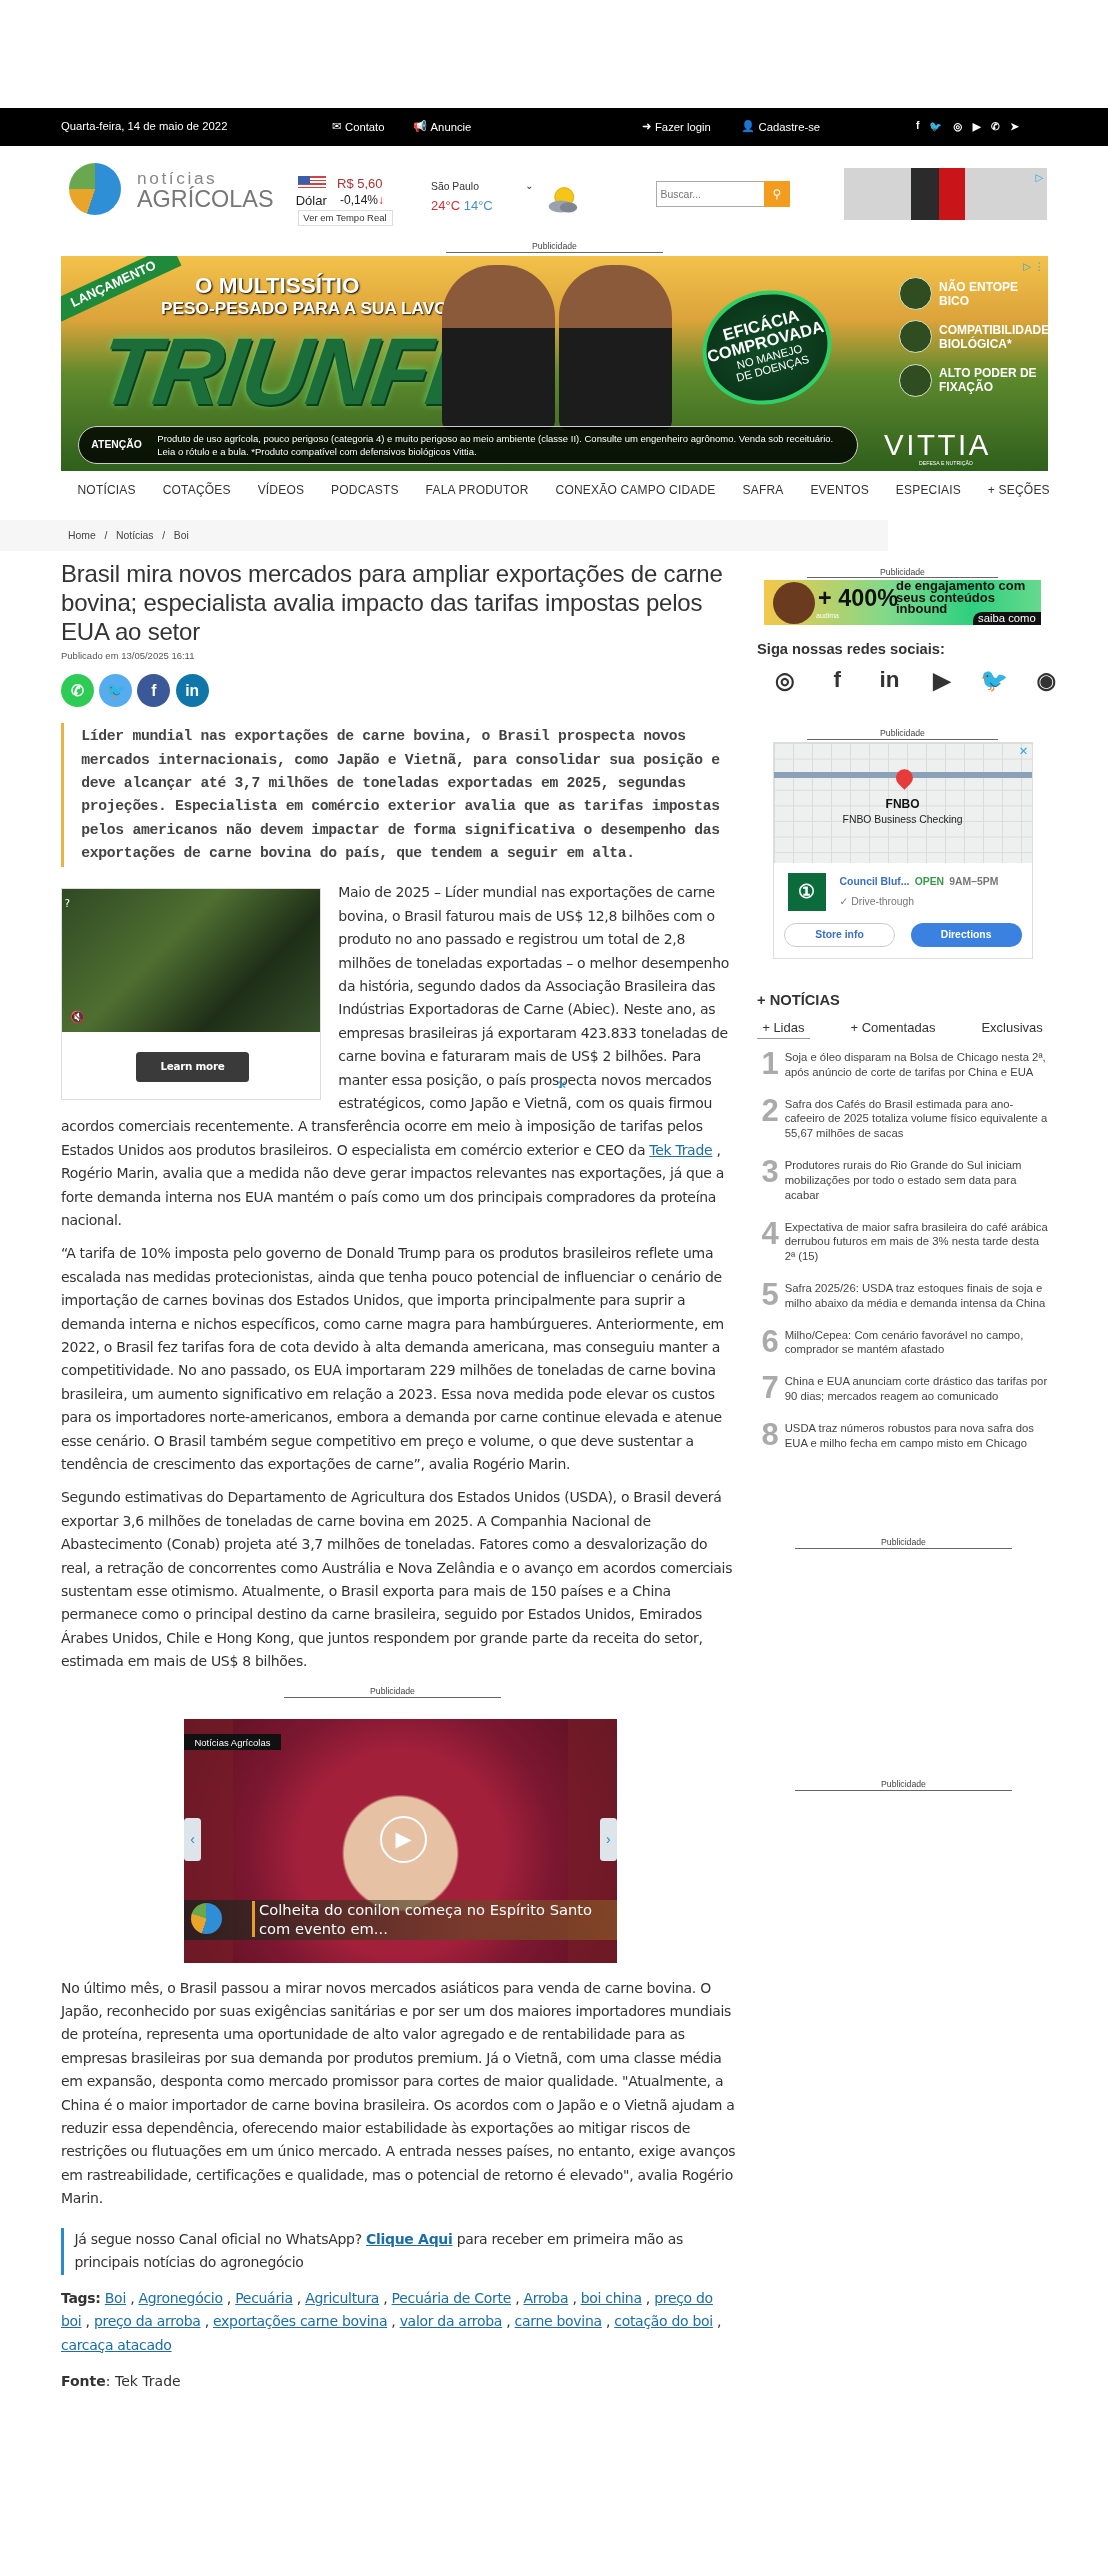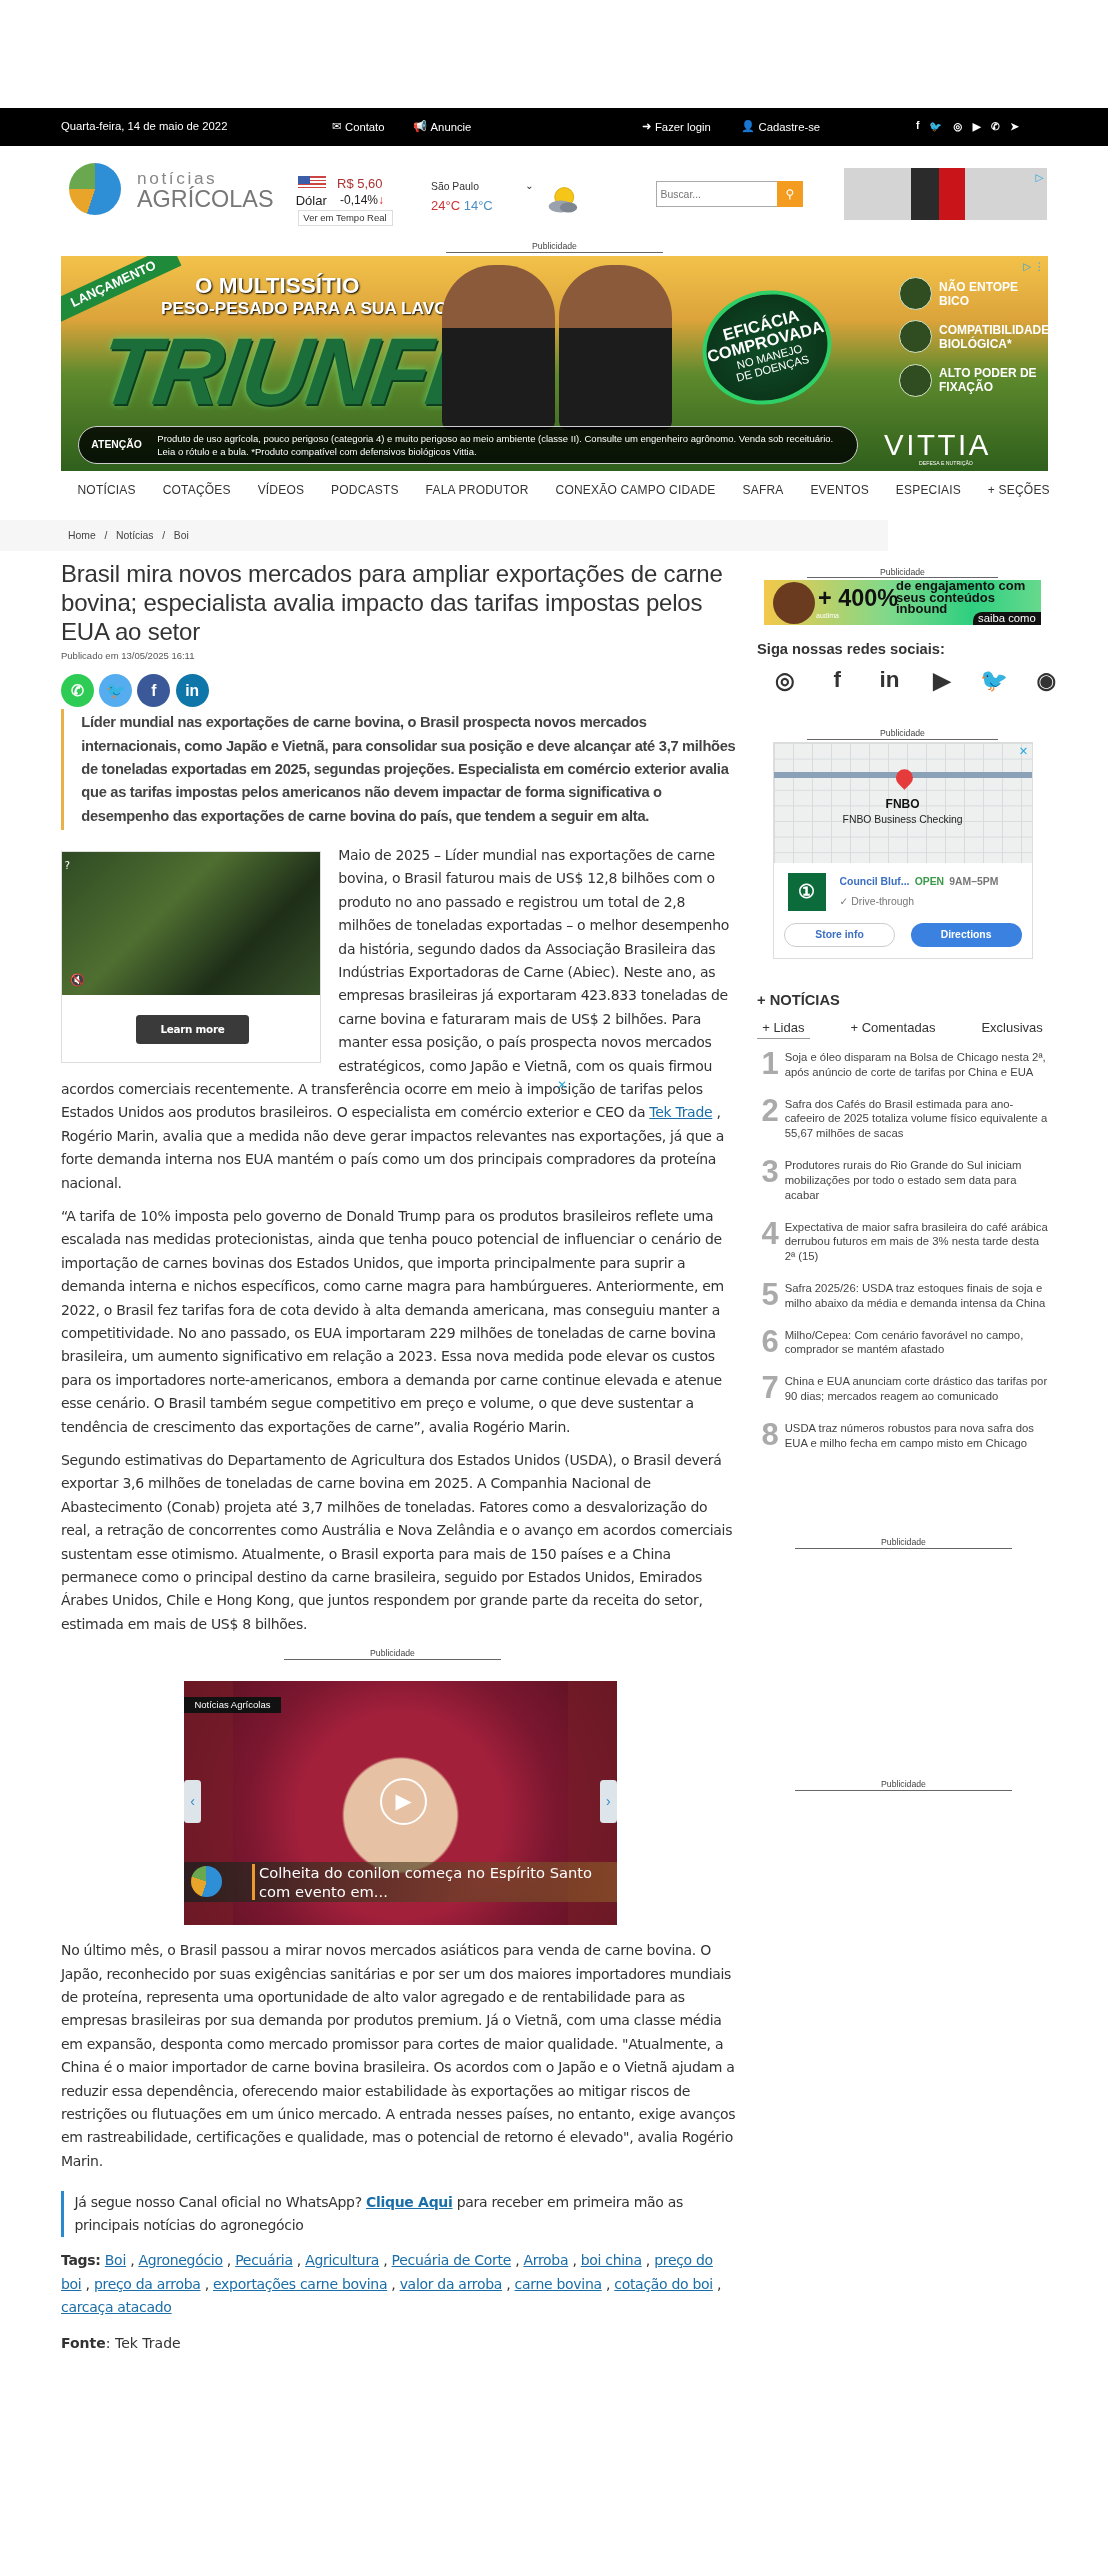--- a/index.html
+++ b/index.html
@@ -24,21 +24,21 @@
 .currency .chg{position:absolute;left:46px;top:17.3px;font-size:12px;color:#222}
 .currency .arrow{color:#e22;font-weight:bold}
 .currency .btn{position:absolute;left:3.5px;top:34px;width:95px;height:15.6px;border:0.9px solid #ddd;font-size:9.5px;text-align:center;line-height:14px;color:#333;background:#fff}
 .weather{position:absolute;left:431px;top:35px;font-size:10.4px}
 .weather .city{position:absolute;left:0;top:0;white-space:nowrap}
 .weather .temps{position:absolute;left:0;top:17.3px;font-size:13px;white-space:nowrap}
 .weather .hi{color:#c33}.weather .lo{color:#4a8fc4}
 .weather .chev{position:absolute;left:94px;top:-1.7px;font-size:10.4px}
 .weather .sun{position:absolute;left:114px;top:3.5px;width:35px;height:31px}
 .search{position:absolute;left:656px;top:35px;display:flex}
-.search input{width:121px;height:26px;border:0.9px solid #aaa;border-right:none;font-size:10.4px;padding:3.5px;font-family:"Liberation Sans",sans-serif;color:#555}
+.search input{width:108px;height:26px;border:0.9px solid #aaa;border-right:none;font-size:10.4px;padding:3.5px;font-family:"Liberation Sans",sans-serif;color:#555}
 .search .sbtn{width:26px;height:26px;background:#f39c1f;color:#fff;text-align:center;line-height:26px;font-size:12px}
 .hdr-ad{position:absolute;left:844px;top:21.7px;width:203px;height:52px;background:#d4d4d4}
 .hdr-ad .prod1{position:absolute;left:67px;top:0;width:28px;height:52px;background:#2b2b2b}
 .hdr-ad .prod2{position:absolute;left:95px;top:0;width:26px;height:52px;background:#c9141a}
 .adchoice{position:absolute;right:3.5px;top:3.5px;color:#29a8e0;font-size:10.4px}
 .pub{position:absolute;font-size:8.7px;color:#444;text-align:center;border-bottom:0.9px solid #666;padding-bottom:0.9px}
 .banner{position:absolute;left:61px;top:256px;width:987px;height:215px;background:linear-gradient(180deg,#f3c24a 0%,#dba33a 30%,#5f8a2d 55%,#2e5f1c 100%);overflow:hidden}
 .banner .launch{position:absolute;left:-17.3px;top:17.3px;width:139px;height:22.5px;background:#1f8a3a;color:#fff;transform:rotate(-25deg);font-size:13px;text-align:center;line-height:22.5px;font-weight:bold}
 .banner .h1{position:absolute;left:134px;top:17.3px;color:#fff;font-size:22.5px;font-weight:bold;text-shadow:0.9px 0.9px 1.7px #000}
 .banner .h2{position:absolute;left:100px;top:42px;color:#fff;font-size:17.3px;font-weight:bold;text-shadow:0.9px 0.9px 1.7px #000}
@@ -59,21 +59,21 @@
 .nav{position:absolute;left:61px;top:483px;display:flex;gap:0;font-size:12px;color:#333}
 .nav a{padding:0 10.4px 0 16.5px;letter-spacing:0.2px}
 .nav a:first-child{padding-left:16.5px}
 .crumbs{position:absolute;left:0;top:520px;width:888px;height:31px;background:#f6f6f6;font-size:10.4px;color:#444}
 .crumbs .in{position:absolute;left:68px;top:10.4px;display:flex;gap:8.7px}
 .main{position:absolute;left:61px;top:554px;width:676px}
 h1{font-size:24px;line-height:29px;font-weight:normal;color:#333;margin-top:5.2px;letter-spacing:-0.2px}
 .pubdate{font-size:9.5px;color:#555;margin-top:4.3px}
 .share{display:flex;gap:5.2px;margin-top:13px}
 .share span{width:33px;height:33px;border-radius:50%;color:#fff;font-weight:bold;text-align:center;line-height:33px;font-size:15.6px}
-.lead{margin-top:2px;border-left:3.5px solid #e8b14a;padding:1.7px 0 1.7px 17.3px;font-size:14.7px;line-height:23.4px;font-weight:bold;color:#444;font-family:Liberation Sans, sans-serif;letter-spacing:-0.3px}
+.lead{margin-top:16px;border-left:3.5px solid #e8b14a;padding:1.7px 0 1.7px 17.3px;font-size:14.7px;line-height:23.4px;font-weight:bold;color:#444;font-family:Liberation Mono, monospace;letter-spacing:-0.3px}
 .body{font-family:"DejaVu Sans",sans-serif;font-size:14px;line-height:23.4px;color:#333;letter-spacing:-0.3px}
 .body p{margin-top:10px}
 .videoad{float:left;width:260px;height:212px;margin:7px 17.3px 5.2px 0;border:0.9px solid #ddd;position:relative;background:#fff}
 .videoad .vimg{position:absolute;left:0;top:0;width:258px;height:143px;background:linear-gradient(135deg,#2f4a24,#4f6f31 40%,#1e2e18 70%,#38502a)}
 .videoad .q{position:absolute;left:2.6px;top:2.6px;color:#fff;font-size:10.4px}
 .videoad .mute{position:absolute;left:8.7px;top:117px;color:#fff;font-size:12px}
 .videoad .lm{position:absolute;left:74px;top:163px;width:113px;height:29.4px;background:#3a3a3a;color:#fff;border-radius:3.5px;text-align:center;line-height:29.4px;font-size:10.4px;font-weight:bold}
 .closex{position:absolute;color:#29a8e0;font-size:12px}
 .link{color:#1b6ea8;text-decoration:underline}
 h3.sub{font-size:15.6px;font-weight:normal;color:#444;font-family:"DejaVu Sans",sans-serif;margin-top:87px}

